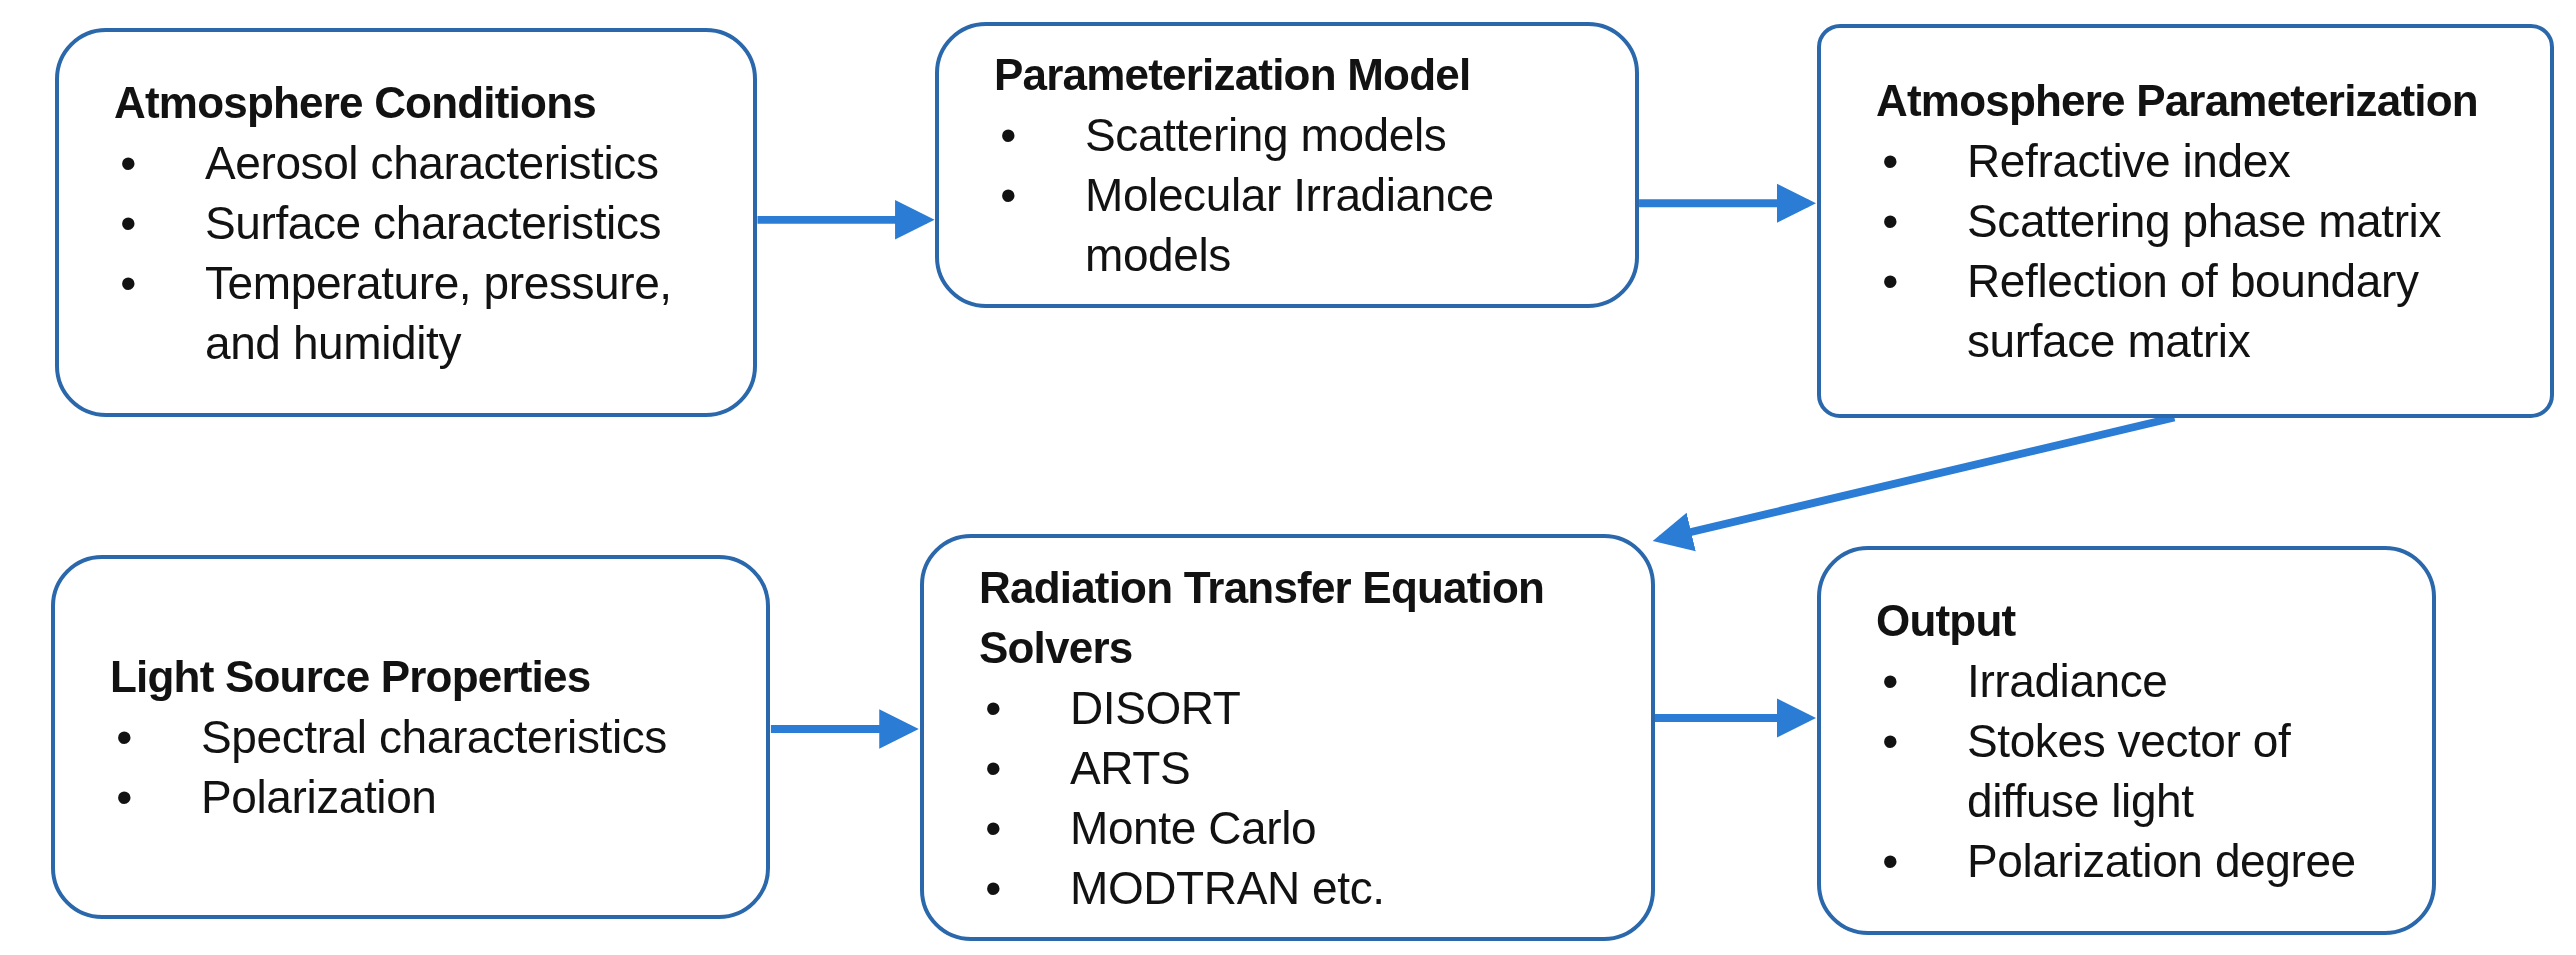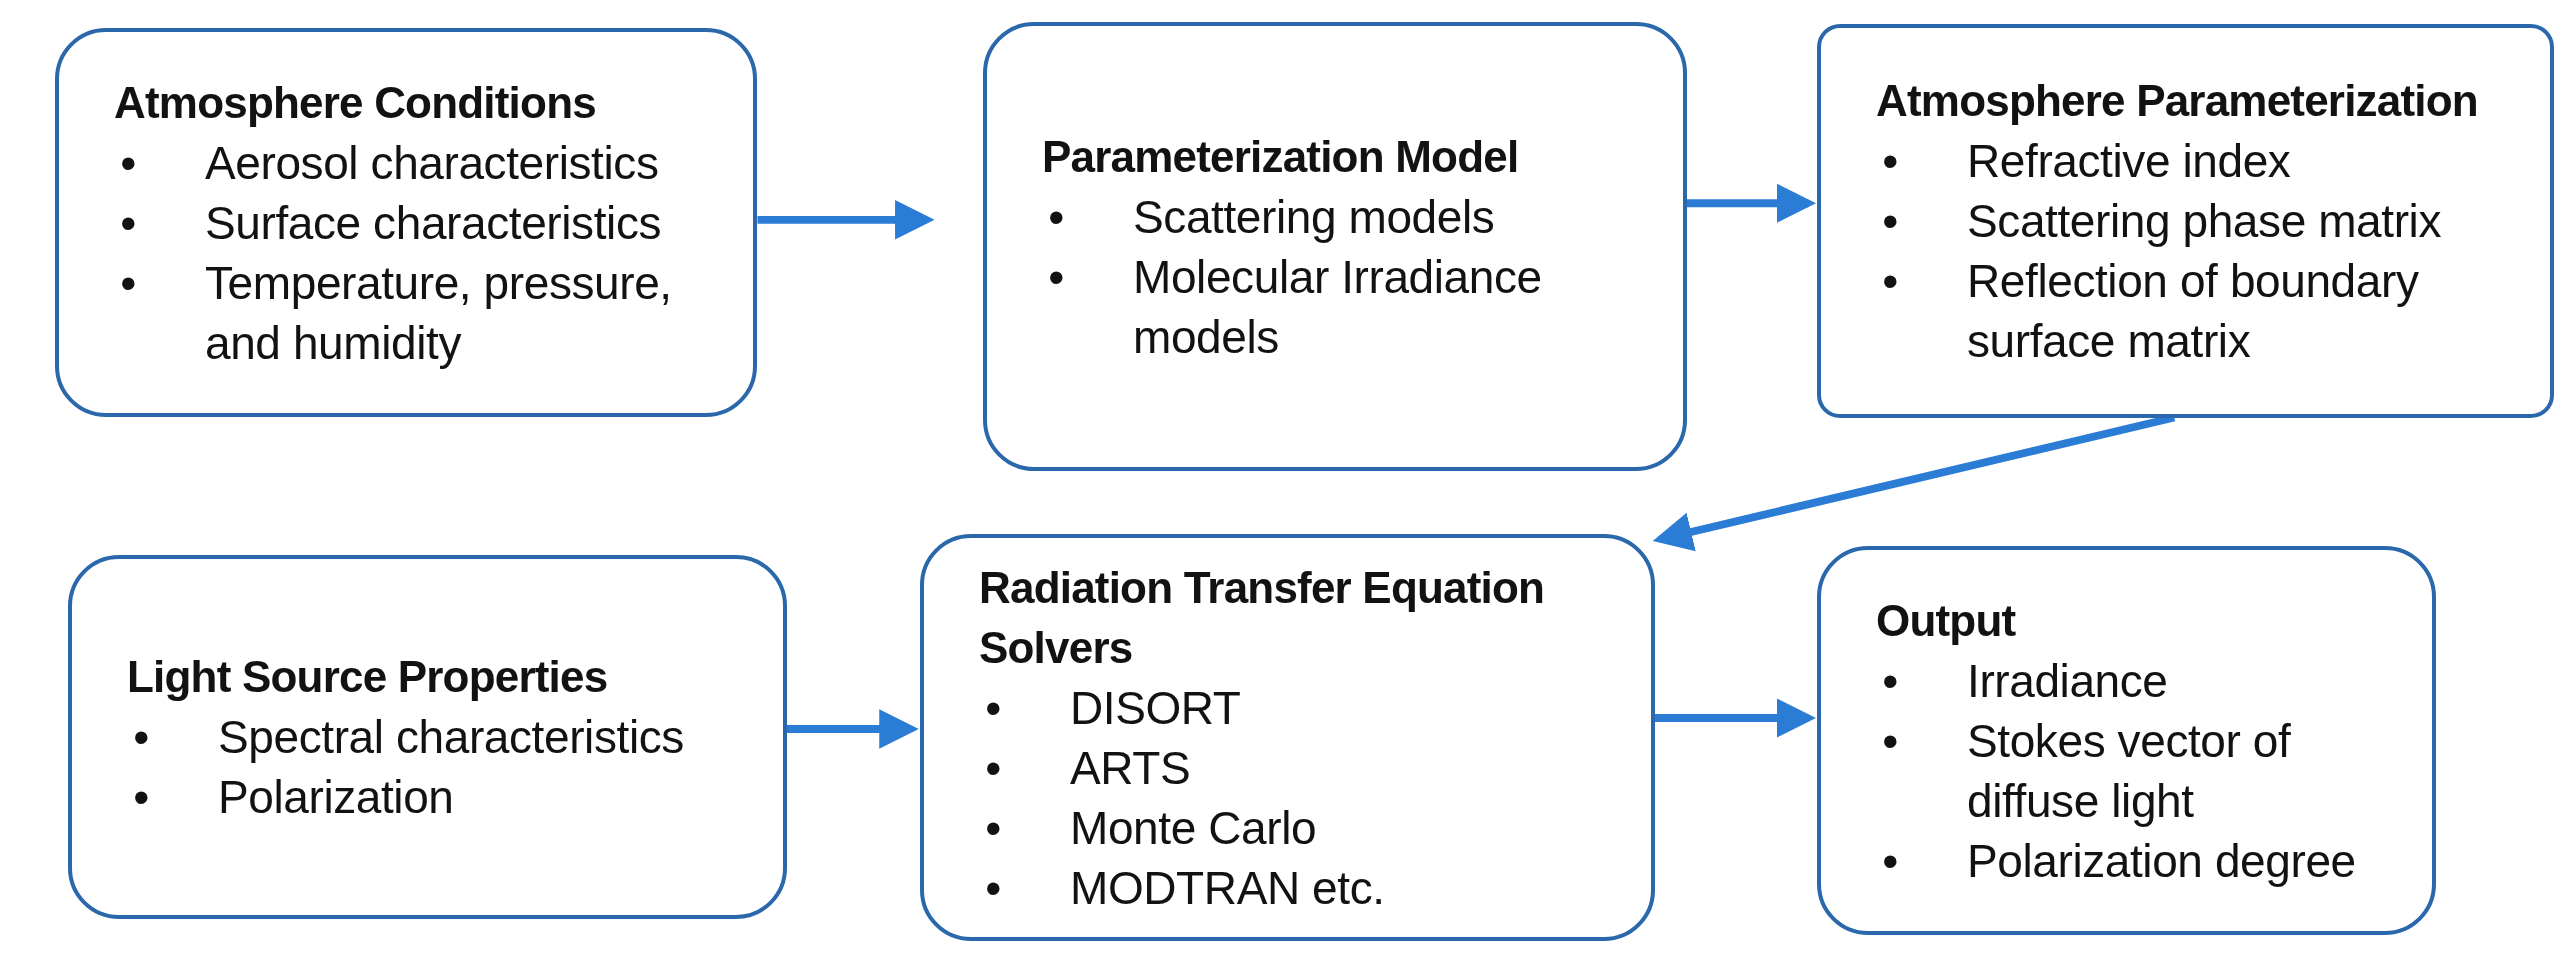--- a/index.html
+++ b/index.html
@@ -63,23 +63,23 @@
     line-height: 60px;
   }
   .items li::before {
     content: "\2022";
     position: absolute;
     left: 6.3px;
     top: 0;
   }
   
   .b1 { left: 55px;   top: 28px;  width: 702px; height: 389px; }
-  .b2 { left: 935px; top: 22px;  width: 704px; height: 449px; margin-left: 48px; }
+  .b2 { left: 935px; top: 22px;  width: 704px; height: 286px; }
   .b3 { left: 1817px; top: 24px;  width: 737px; height: 394px; border-radius: 23px; }
-  .b4 { left: 68px;   top: 555px; width: 719px; height: 364px; }
+  .b4 { left: 51px;   top: 555px; width: 719px; height: 364px; }
   .b5 { left: 920px; top: 534px; width: 735px; height: 407px; }
   .b6 { left: 1817px; top: 546px; width: 619px; height: 389px; }
 </style>
 </head>
 <body>
 
 <div class="canvas">
 
   <svg class="arrow-layer" viewBox="0 0 3258 1209" xmlns="http://www.w3.org/2000/svg">
     <defs>

